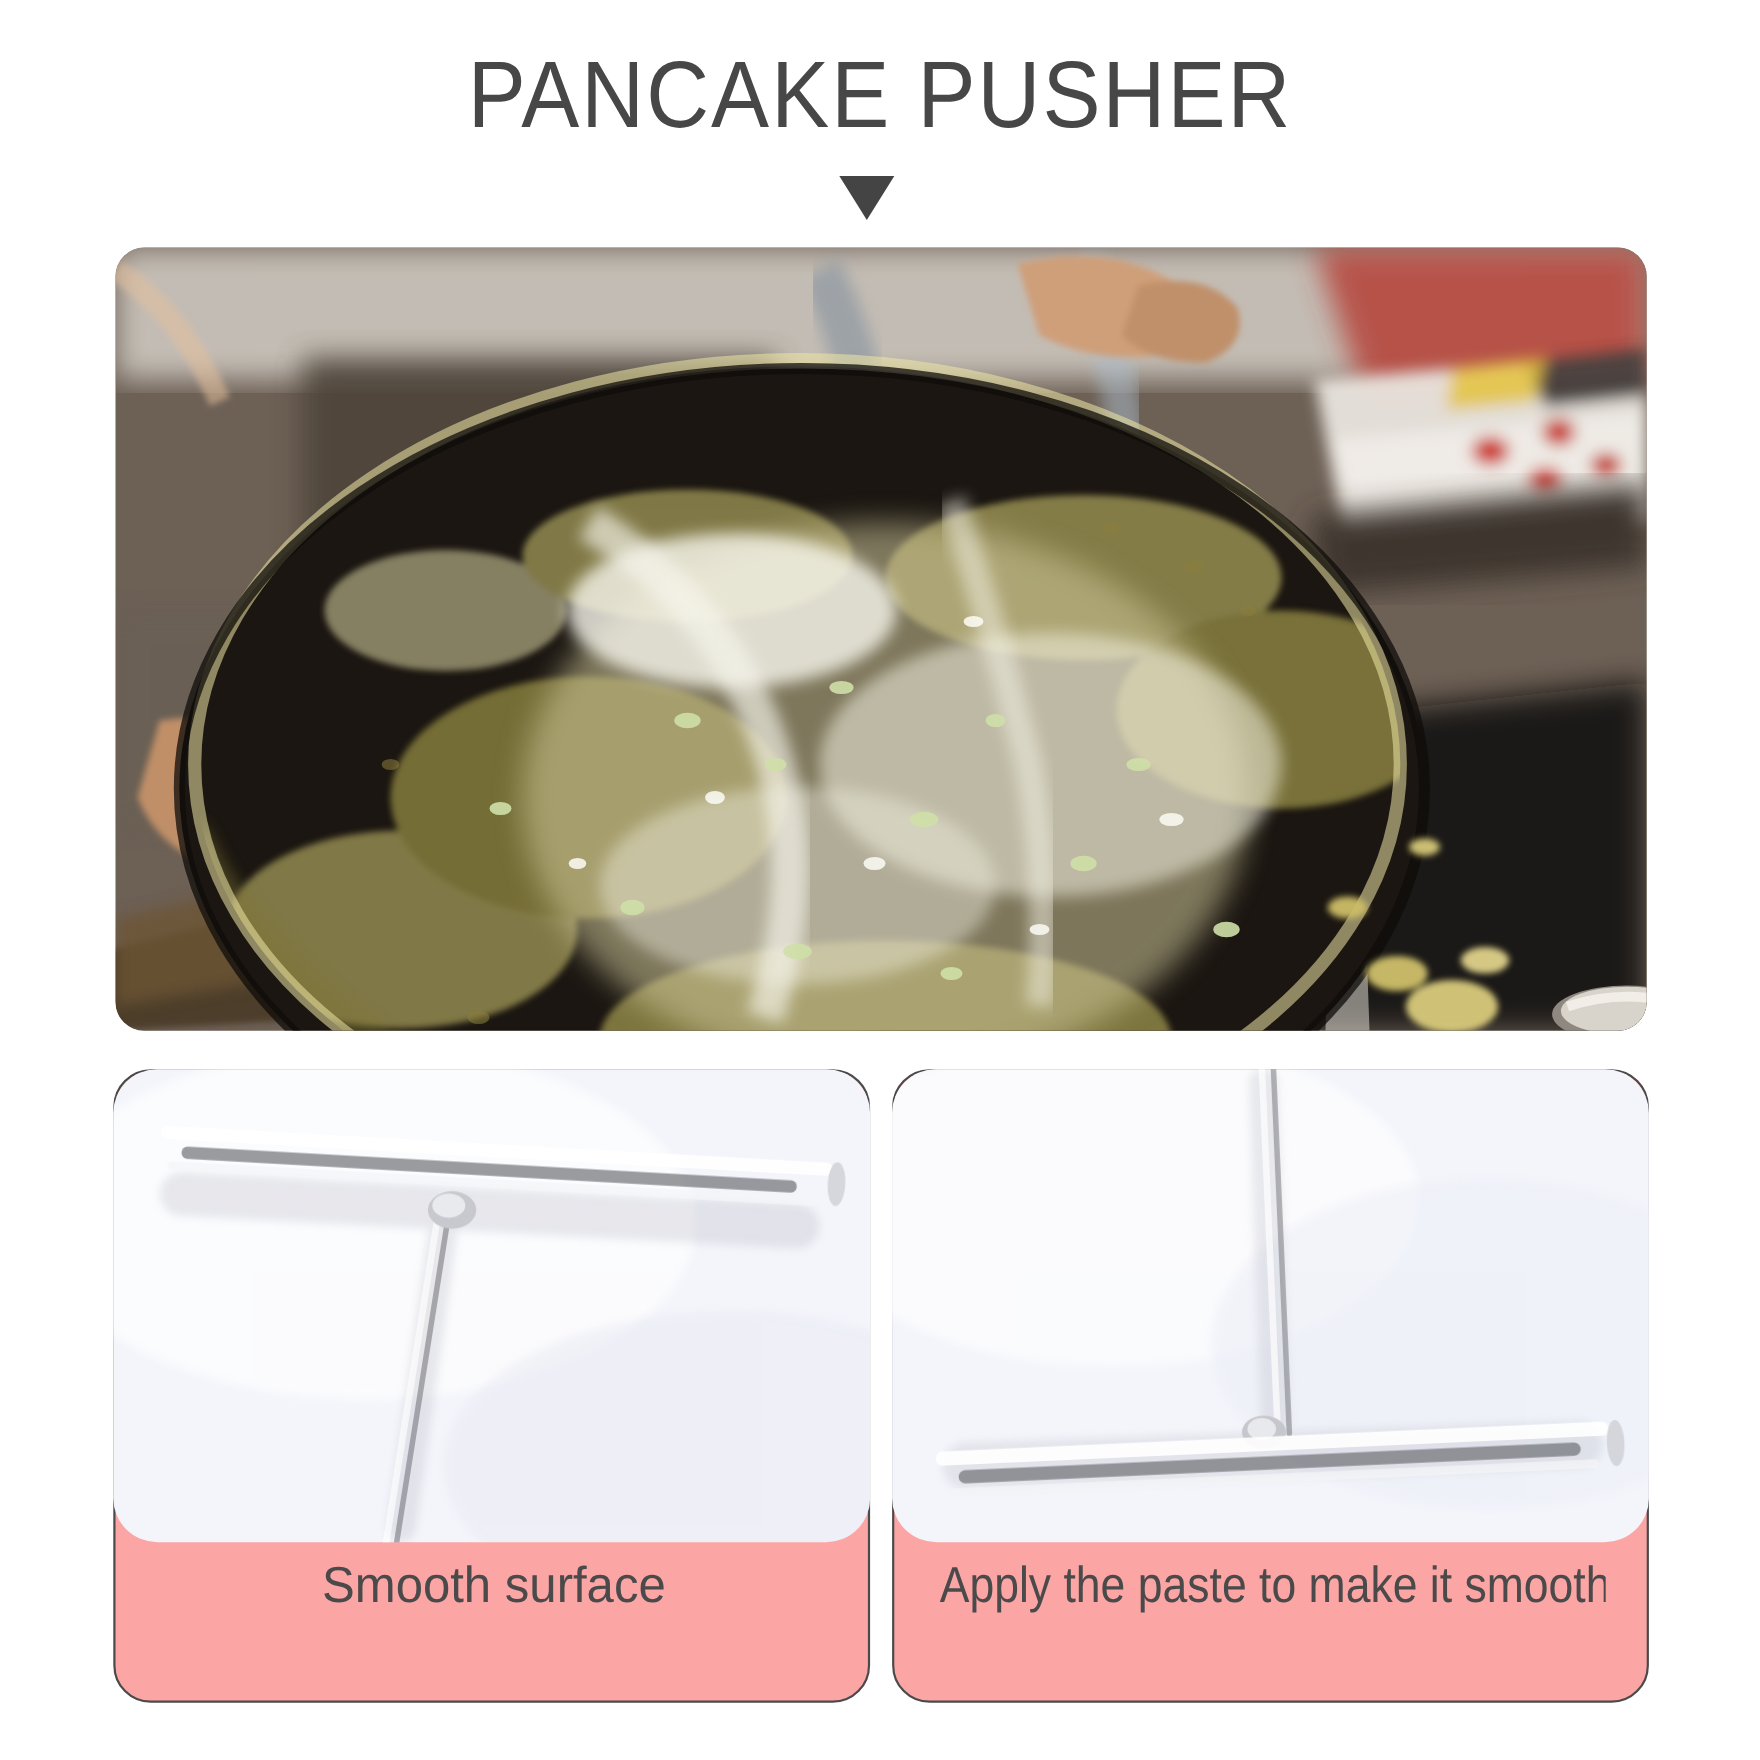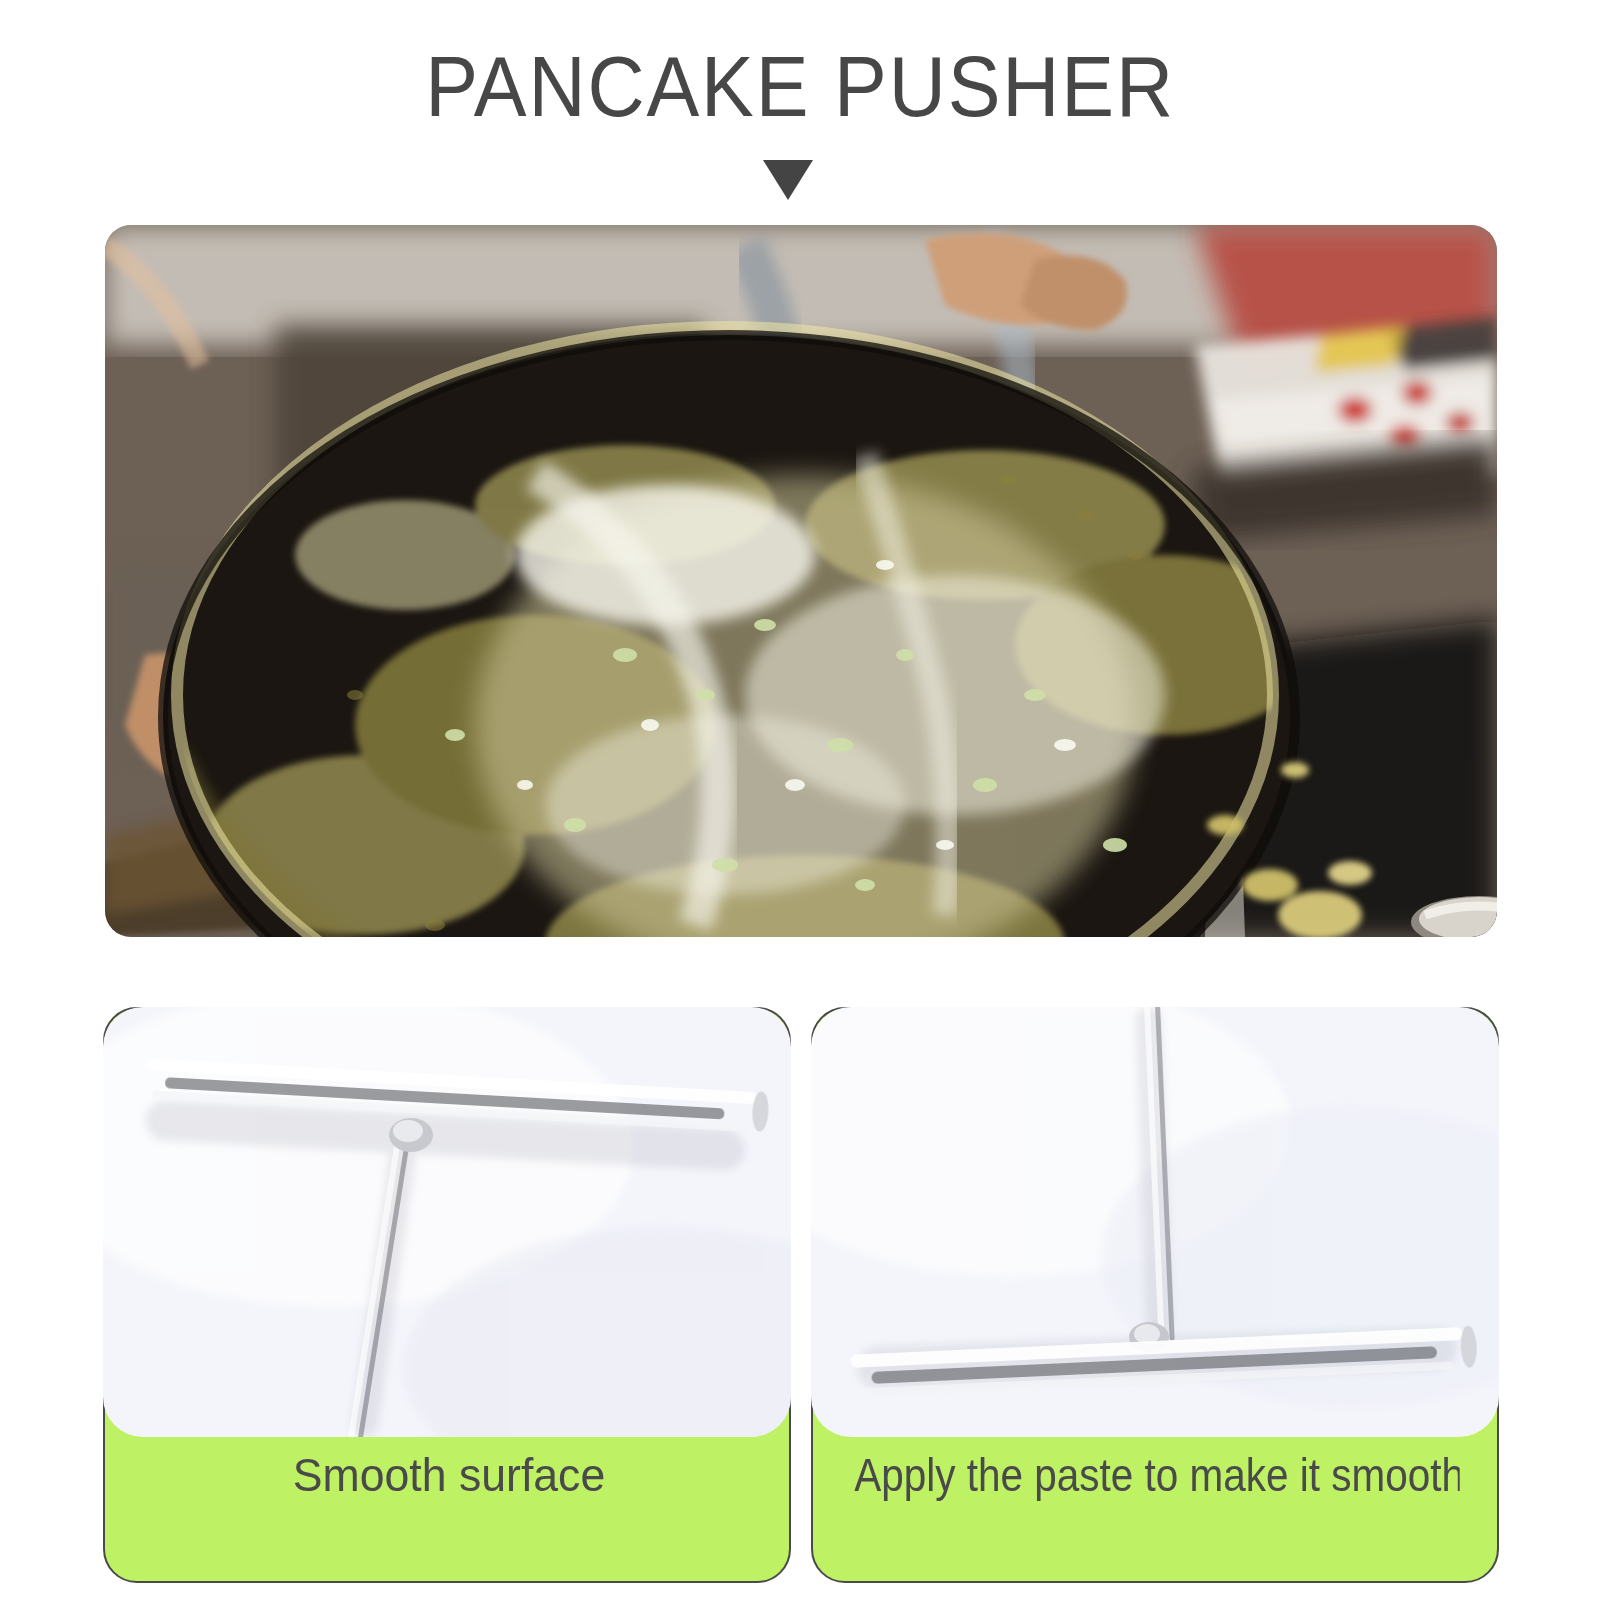--- a/index.html
+++ b/index.html
@@ -40,25 +40,25 @@
     width:1392px;height:712px;
     border-radius:26px;
     overflow:hidden;
     background:#6d6055;
   }
   #hero svg{display:block;width:100%;height:100%;}
 
   
   .card{
     position:absolute;
-    top:1007px;
+    top:972px;
     height:576px;
     border:2px solid #4a4a4a;
     border-radius:34px;
-    background:#bef264;
+    background:#fca5a5;
     box-sizing:border-box;
   }
   #card-left{left:103px;width:688px;}
   #card-right{left:811px;width:688px;}
 
   .card-photo{
     position:absolute;left:-2px;top:-2px;
     width:688px;height:430px;
     border-radius:40px;
     overflow:hidden;

